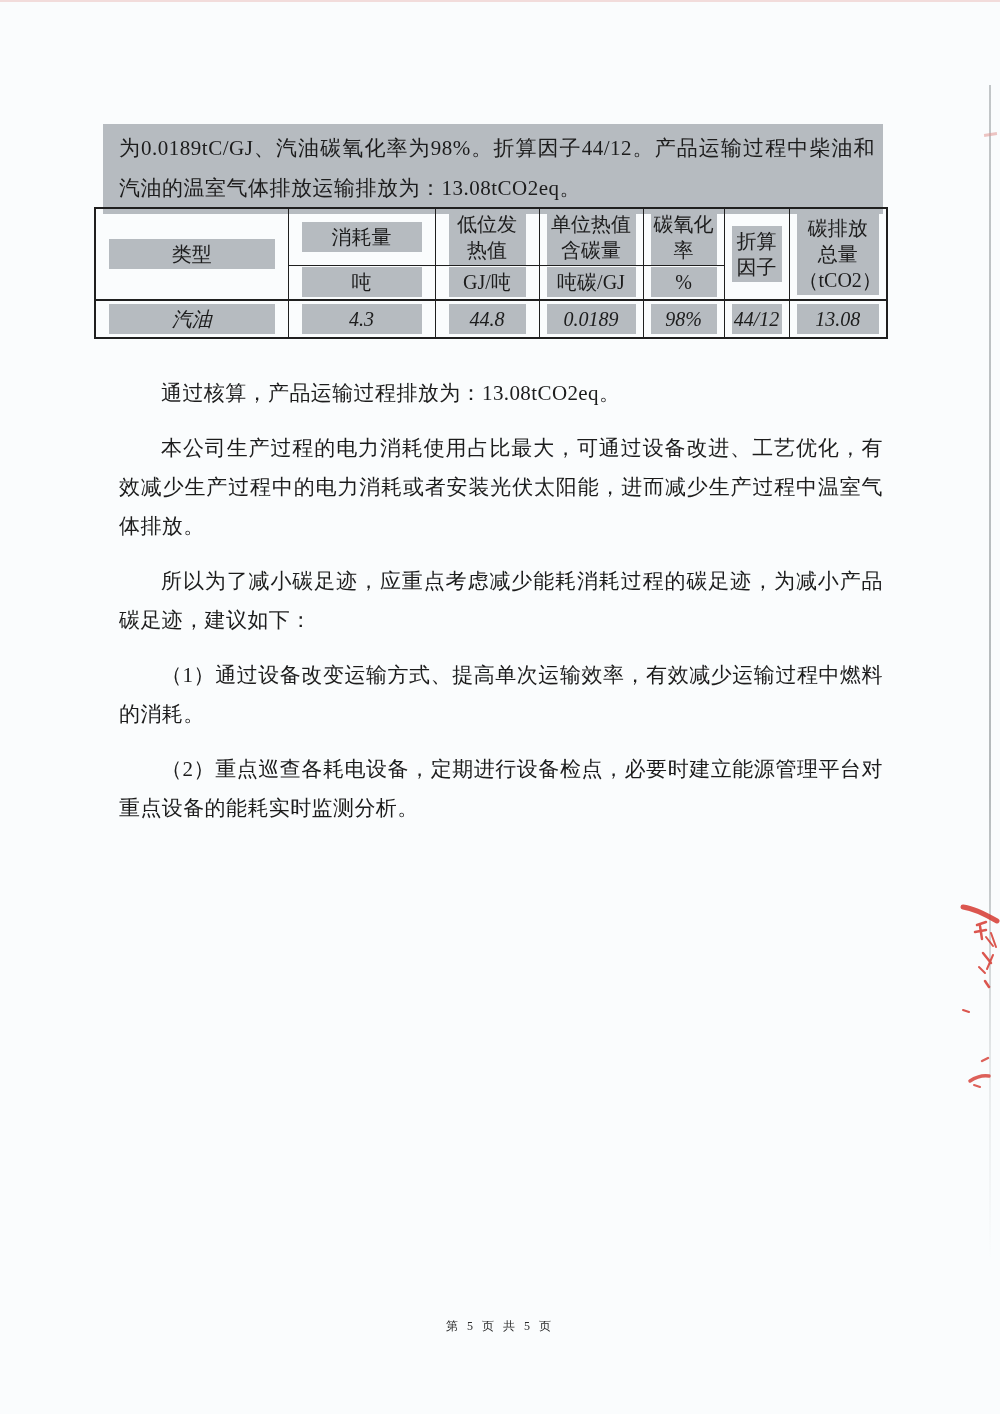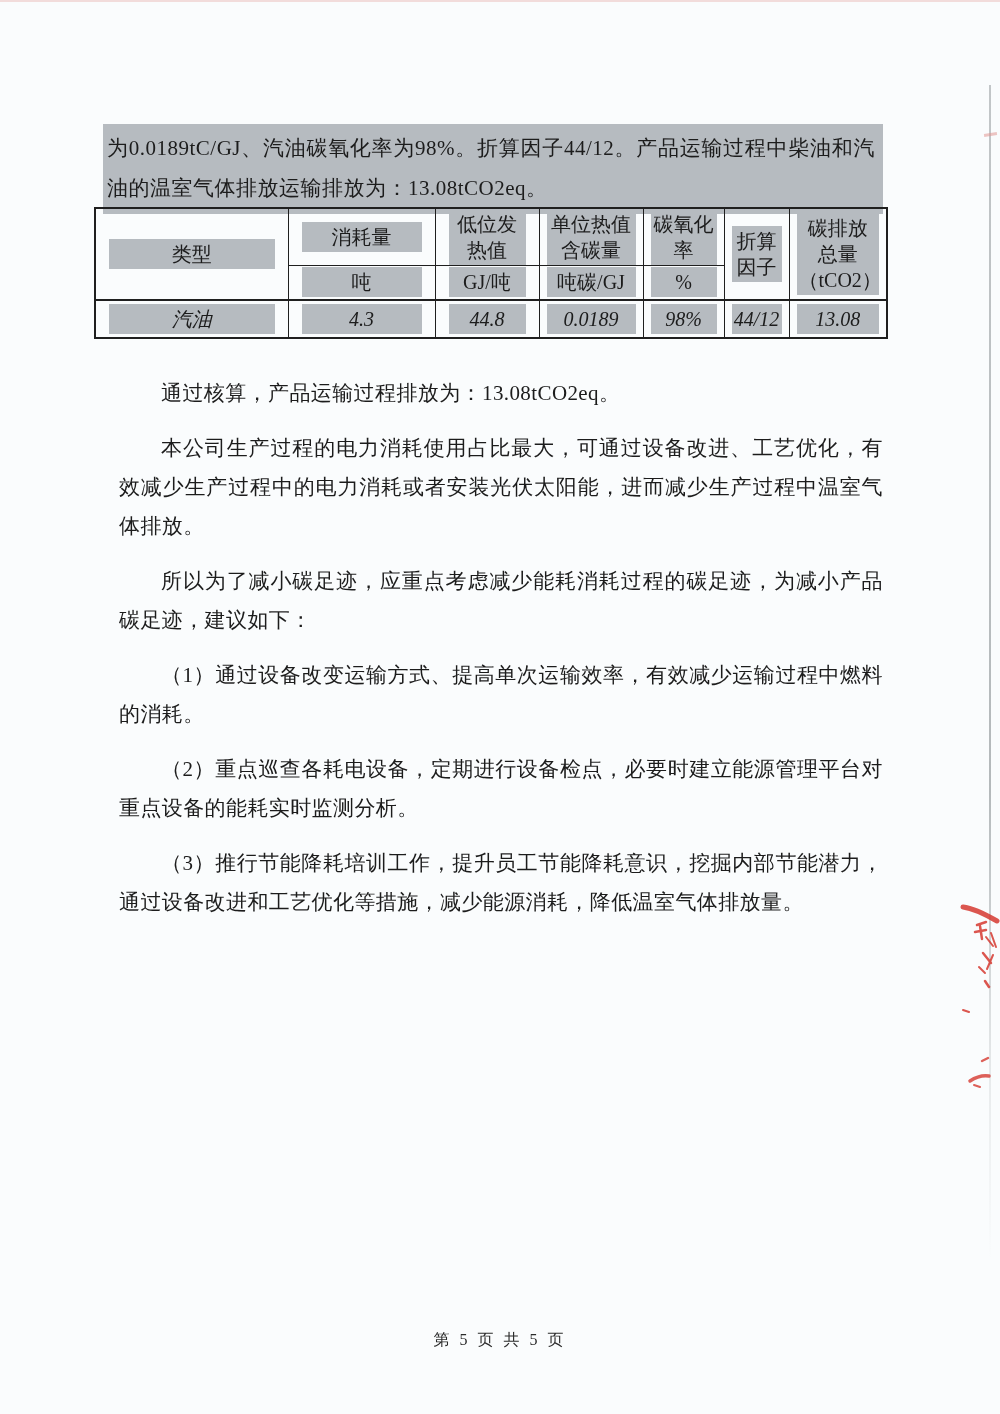--- a/index.html
+++ b/index.html
@@ -20,21 +20,21 @@
     background: rgba(226, 160, 155, 0.35);
   }
   
   .highlight-para {
     position: absolute;
     left: 103px; top: 124px;
     width: 780px;
     background: #b6bbc0;
     font-size: 21px;
     line-height: 40px;
-    padding: 4px 8px 6px 4px;
+    padding: 4px 8px 6px 16px;
     text-align: justify;
     letter-spacing: 0.5px;
   }
   
   table.emission-table {
     position: absolute;
     left: 94px; top: 207px;
     width: 792px;
     border-collapse: collapse;
     table-layout: fixed;
@@ -77,24 +77,23 @@
     text-indent: 1.65em;
     margin: 10px 0 9px 0;
     letter-spacing: 2px;
   }
   
   .footer {
     position: absolute;
     left: 0; top: 1318px;
     width: 100%;
     text-align: center;
-    font-size: 16px;
+    font-size: 12px;
     letter-spacing: 3px;
     color: #2a2a2a;
-    margin-top: 12px;
   }
   
   .scan-line {
     position: absolute;
     left: 989px; top: 85px;
     width: 2px; height: 1175px;
     background: linear-gradient(to bottom,
       #c2c6c8 0%, #b4b9bb 60%, rgba(180,185,187,0.25) 85%, rgba(180,185,187,0) 100%);
   }
   .stamp-svg { position: absolute; }
@@ -188,21 +187,20 @@
     </tr>
   </tbody>
     </table>
 
   <div class="body-text">
     <p>通过核算，产品运输过程排放为：13.08tCO2eq。</p>
     <p>本公司生产过程的电力消耗使用占比最大，可通过设备改进、工艺优化，有效减少生产过程中的电力消耗或者安装光伏太阳能，进而减少生产过程中温室气体排放。</p>
     <p>所以为了减小碳足迹，应重点考虑减少能耗消耗过程的碳足迹，为减小产品碳足迹，建议如下：</p>
     <p>（1）通过设备改变运输方式、提高单次运输效率，有效减少运输过程中燃料的消耗。</p>
     <p>（2）重点巡查各耗电设备，定期进行设备检点，必要时建立能源管理平台对重点设备的能耗实时监测分析。</p>
-    <p>（3）推行节能降耗培训工作，提升员工节能降耗意识，挖掘内部节能潜力，通过设备改进和工艺优化等措施，减少能源消耗，降低温室气体排放量。</p>
   </div>
 
   <div class="footer">第 5 页 共 5 页</div>
 
   <div class="scan-line"></div>
   <div class="pink-tick"></div>
 
   <svg class="stamp-svg" style="left:955px; top:895px;" width="45" height="200" viewBox="0 0 45 200">
     <g stroke="#d63a31" fill="none" stroke-linecap="round" opacity="0.85">
       <path d="M8,12 C16,13 28,18 42,26" stroke-width="5"></path>

